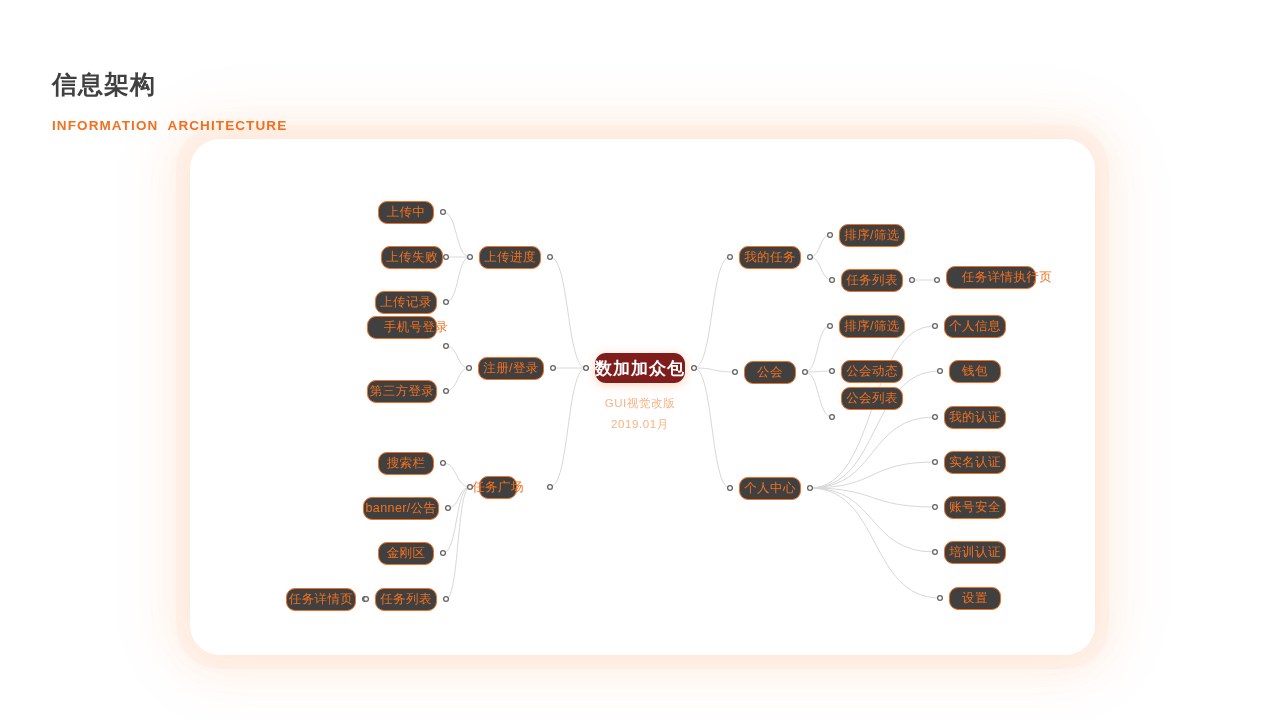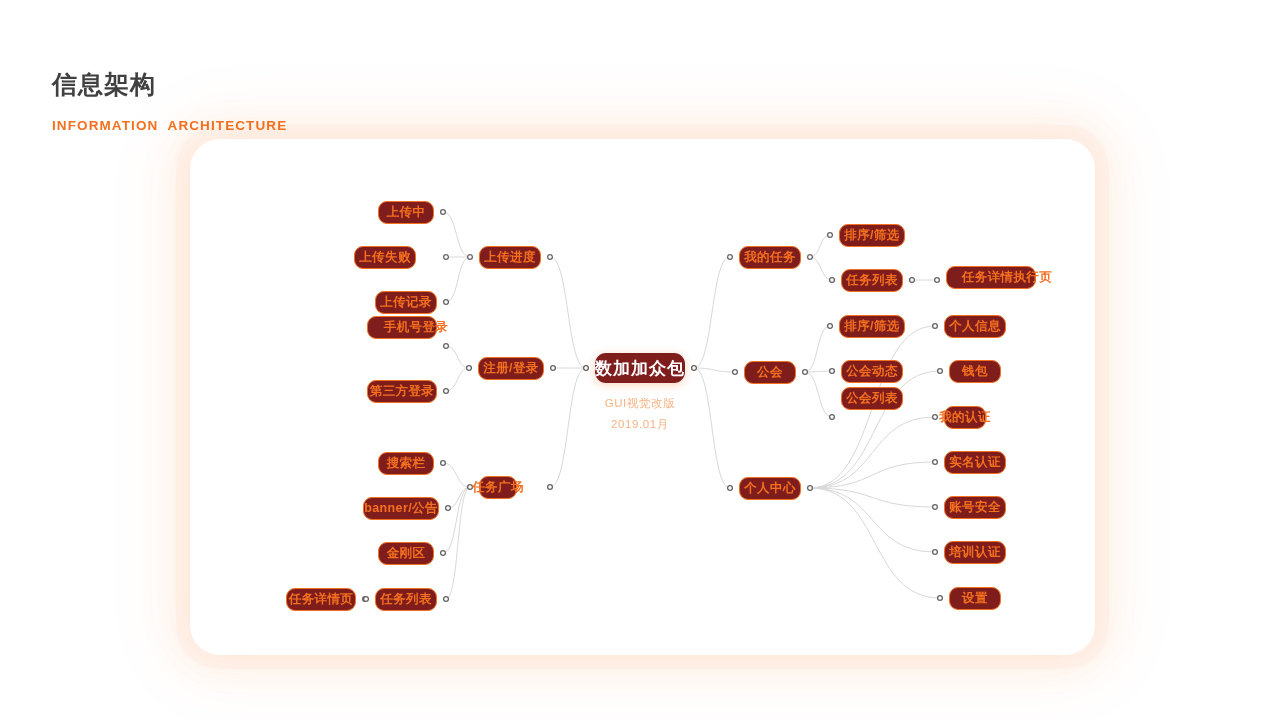--- a/index.html
+++ b/index.html
@@ -40,26 +40,26 @@
                 0 0 70px 30px rgba(244,112,31,0.045);
   }
 
   
   #map-svg { position: absolute; left: 0; top: 0; width: 1280px; height: 720px; }
 
   
   .node {
     position: absolute;
     display: flex; align-items: center; justify-content: center;
-    background: #7f1d1d;
+    background: #404040;
     border: 1.6px solid #f4701f;
     border-radius: 9px;
     color: #f4701f;
     font-size: 12.5px;
-    font-weight: 700;
+    font-weight: 400;
     letter-spacing: 0.4px;
     white-space: nowrap;
     line-height: 1;
   }
   .node.root {
     background: #7f1d1d;
     border: none;
     border-radius: 11px;
     color: #ffffff;
     font-size: 17px;
@@ -170,21 +170,21 @@
   <div id="nodes-layer">
       <div class="node root" style="left: 595px; top: 353px; width: 90px; height: 30px;">
         <span>数加加众包</span>
       </div>
       <div class="node" style="left: 479px; top: 245.5px; width: 62px; height: 23px;">
         <span>上传进度</span>
       </div>
       <div class="node" style="left: 378px; top: 200.5px; width: 56px; height: 23px;">
         <span>上传中</span>
       </div>
-      <div class="node" style="left: 354px; top: 245.5px; width: 62px; height: 23px;">
+      <div class="node" style="left: 381px; top: 245.5px; width: 62px; height: 23px;">
         <span>上传失败</span>
       </div>
       <div class="node" style="left: 375px; top: 290.5px; width: 62px; height: 23px;">
         <span>上传记录</span>
       </div>
       <div class="node" style="left: 478px; top: 356.5px; width: 66px; height: 23px;">
         <span>注册/登录</span>
       </div>
       <div class="node" style="left: 367px; top: 316px; width: 70px; height: 23px; padding-left: 28px;">
         <span>手机号登录</span>
@@ -236,21 +236,21 @@
       </div>
       <div class="node" style="left: 739px; top: 476.5px; width: 62px; height: 23px;">
         <span>个人中心</span>
       </div>
       <div class="node" style="left: 944px; top: 314.5px; width: 62px; height: 23px;">
         <span>个人信息</span>
       </div>
       <div class="node" style="left: 949px; top: 359.5px; width: 52px; height: 23px;">
         <span>钱包</span>
       </div>
-      <div class="node" style="left: 944px; top: 405.5px; width: 42px; height: 23px;">
+      <div class="node" style="left: 944px; top: 405.5px; width: 62px; height: 23px;">
         <span>我的认证</span>
       </div>
       <div class="node" style="left: 944px; top: 450.5px; width: 62px; height: 23px;">
         <span>实名认证</span>
       </div>
       <div class="node" style="left: 944px; top: 495.5px; width: 62px; height: 23px;">
         <span>账号安全</span>
       </div>
       <div class="node" style="left: 944px; top: 540.5px; width: 62px; height: 23px;">
         <span>培训认证</span>

